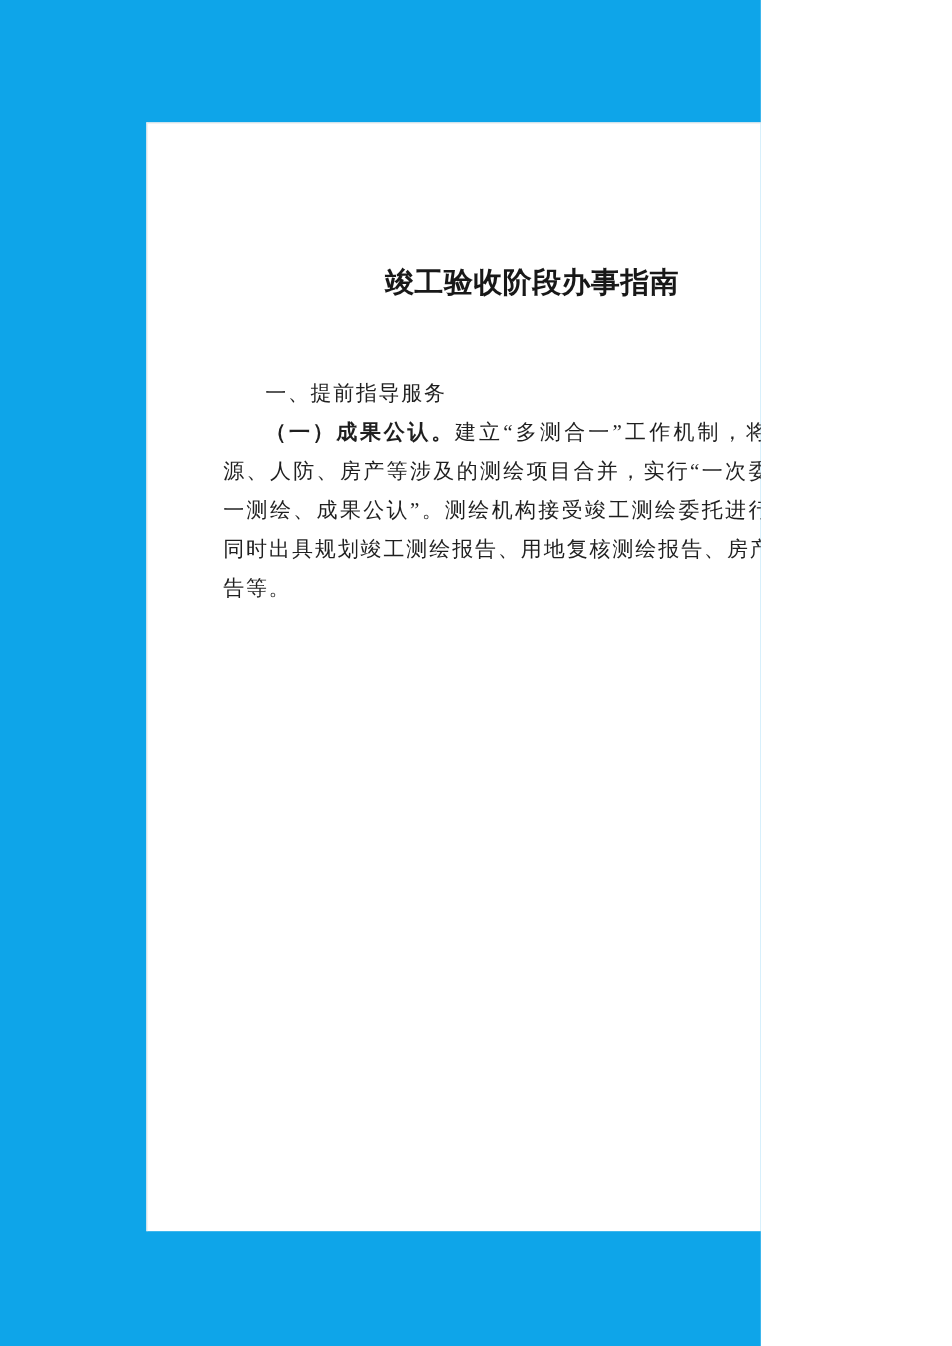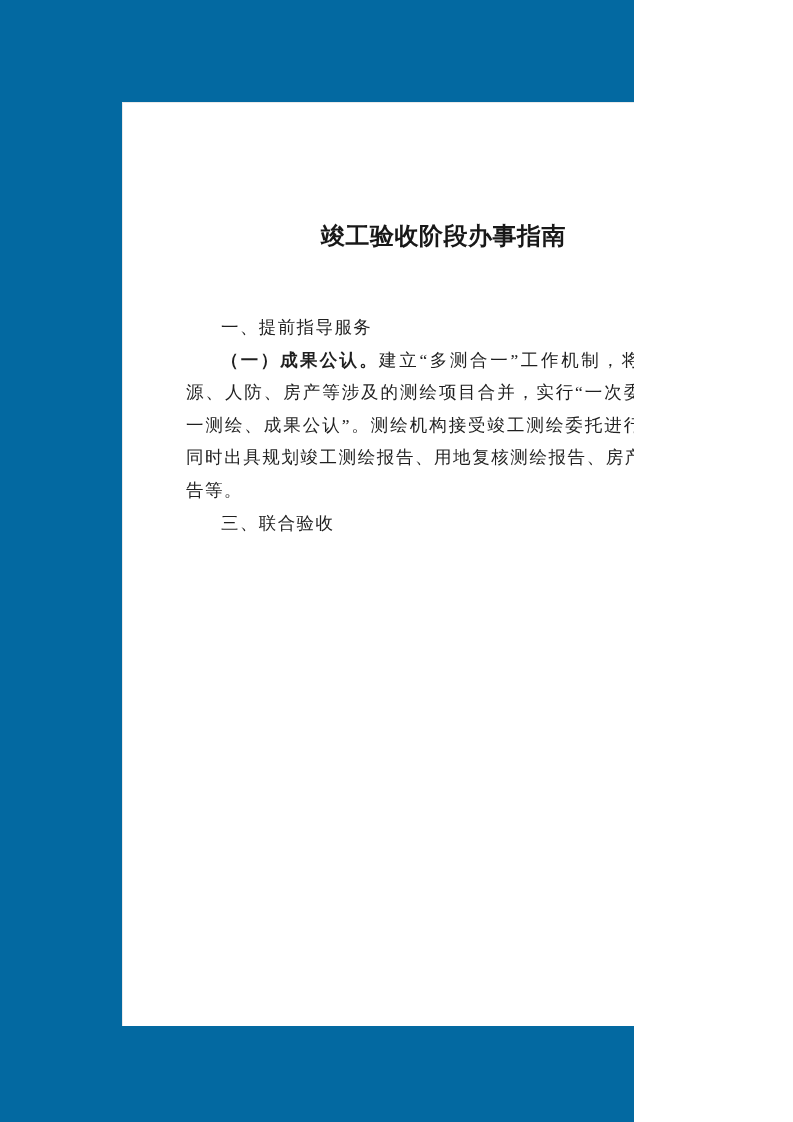--- a/index.html
+++ b/index.html
@@ -4,21 +4,21 @@
 <style>
   html, body {
     margin: 0;
     padding: 0;
     background: #ffffff;
   }
   .canvas {
     position: relative;
     width: 634px;
     height: 1122px;
-    background: #0369a1;
+    background: #0ea5e9;
     overflow: hidden;
     font-family: "Liberation Serif", "DejaVu Serif", serif;
     color: #1f1f1f;
   }
   
   .sheet {
     position: absolute;
     left: 122px;
     top: 102px;
     width: 671px;
@@ -82,19 +82,18 @@
   <div class="sheet">
 
     <div class="doc-title">竣工验收阶段办事指南</div>
 
     <div class="content">
 
       <div class="section-heading">一、提前指导服务</div>
 
       <p><span class="para-lead">（一）成果公认。</span><span>建立“多测合一”工作机制，将自然资源、人防、房产等涉及的测绘项目合并，实行“一次委托、统一测绘、成果公认”。测绘机构接受竣工测绘委托进行测绘，同时出具规划竣工测绘报告、用地复核测绘报告、房产测绘报告等。</span></p>
 
-      <div class="section-heading">三、联合验收</div>
 
     </div>
 
     <div class="page-number">64</div>
   </div>
 </div>
 
 </body></html>

